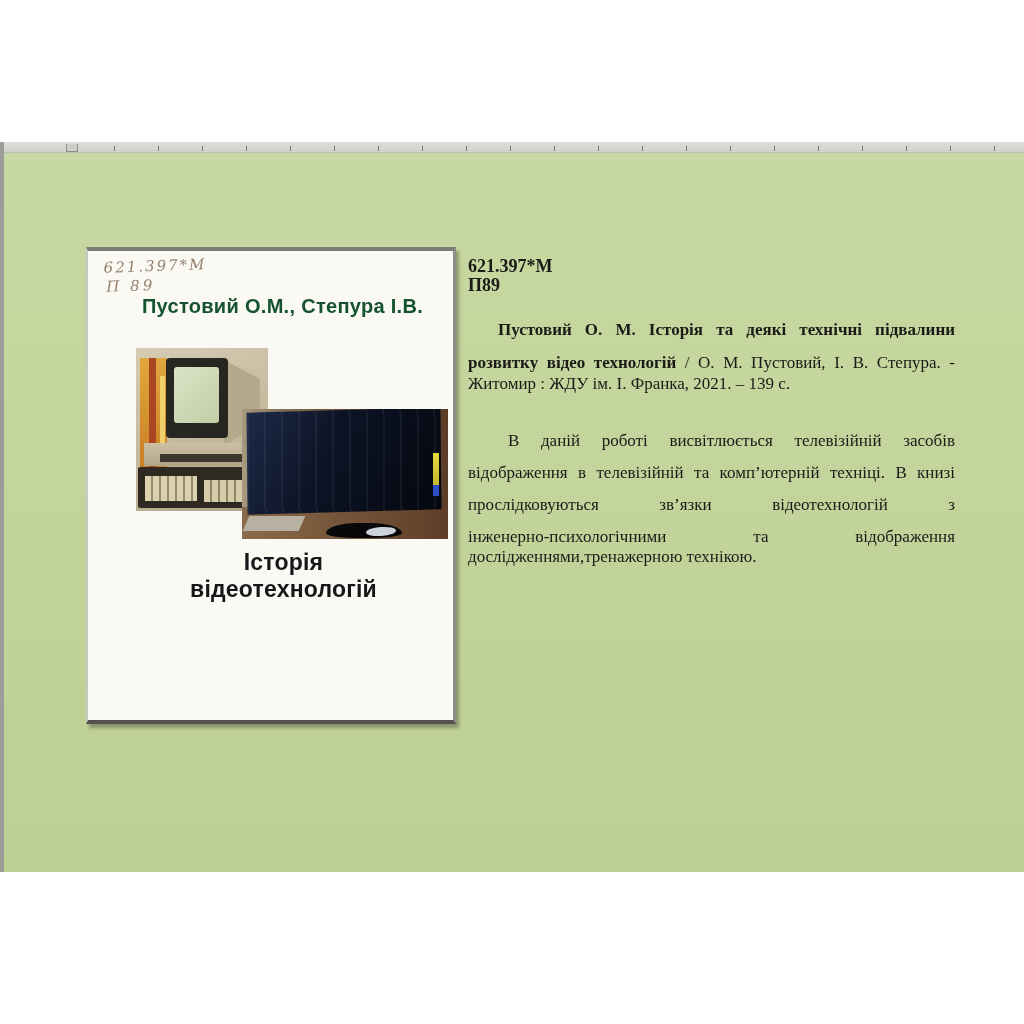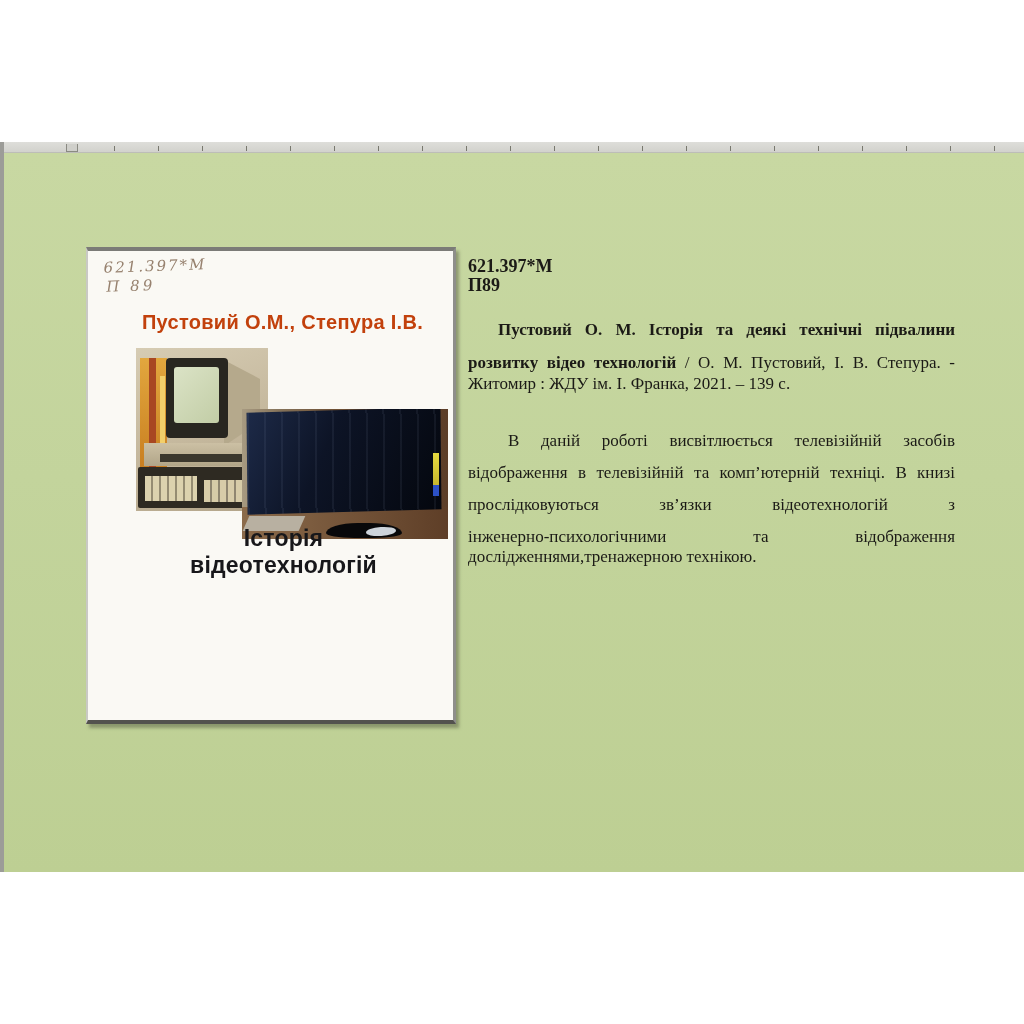--- a/index.html
+++ b/index.html
@@ -21,22 +21,22 @@
            background:linear-gradient(180deg,#c8d8a2 0%, #c3d49c 45%, #bdcf93 100%); }
 
   
   #cover { left:86px; top:247px; width:370px; height:477px; background:#faf9f4;
            border-top:4px solid #7b7b77; border-left:2px solid #c9c9c4;
            border-right:3px solid #8e8e8a; border-bottom:4px solid #53524e;
            box-shadow:3px 4px 3px rgba(96,104,74,.55); }
   #handwritten { left:16px; top:6px; color:#97826f;
            font:italic 15px/19px "DejaVu Serif", serif; transform:rotate(-2deg); letter-spacing:2px; }
   #handwritten-cutter { margin-left:2px; letter-spacing:3px; }
-  #cover-authors { left:0; top:60px; width:100%; text-align:center; padding-left:24px;
-           font:bold 20px "Liberation Sans", sans-serif; color:#c2410c; letter-spacing:.3px; }
+  #cover-authors { left:0; top:44px; width:100%; text-align:center; padding-left:24px;
+           font:bold 20px "Liberation Sans", sans-serif; color:#14532d; letter-spacing:.3px; }
 
   
   #photo-old { left:48px; top:97px; width:132px; height:163px;
            background:linear-gradient(160deg,#d6ccb3 0%, #c2b59a 60%, #b2a489 100%); overflow:hidden; }
   .cabinet { left:4px; top:10px; width:27px; height:112px;
            background:linear-gradient(180deg,#e2a73e,#c87e20); }
   .cabinet-stripe { left:9px; top:0; width:7px; height:112px; background:#a84722; }
   .cabinet-glow { left:20px; top:18px; width:5px; height:80px; background:#f2cf6a; }
   .crt-side { left:88px; top:12px; width:36px; height:86px; background:#b5a98c;
            clip-path:polygon(0 0,100% 22%,100% 72%,0 100%); }
@@ -65,21 +65,21 @@
            background:repeating-linear-gradient(90deg, rgba(160,175,205,.08) 0 2px, transparent 2px 17px); }
   .stand { left:84px; bottom:1px; width:76px; height:15px; background:#08080a;
            border-radius:50% 50% 45% 45% / 80% 80% 40% 40%; }
   .stand-glint { left:40px; top:4px; width:30px; height:9px; background:#cdd3da;
            border-radius:50%; transform:rotate(-4deg); }
   .side-strip-yellow { right:9px; top:44px; width:6px; height:32px;
            background:linear-gradient(#e6da40,#c7b72e); }
   .side-strip-blue { right:9px; top:76px; width:6px; height:11px; background:#2c51c6; }
 
   
-  #cover-title { left:0; top:274px; width:100%; text-align:center; padding-left:26px;
+  #cover-title { left:0; top:298px; width:100%; text-align:center; padding-left:26px;
            font:bold 23px/27px "Liberation Sans", sans-serif; color:#17171a; letter-spacing:.2px; }
 
   
   #ref-col { left:468px; top:257px; width:487px; color:#1b1a16; }
   .classmark { font:bold 18px/19px "Liberation Serif", serif; }
   #bib { margin-top:24px; font-size:17px; line-height:21px; }
   .jline { text-align:justify; text-align-last:justify;margin-top:12px; }
   .indent1 { text-indent:30px; }
   .indent2 { text-indent:40px; }
   #bib-line1 { font-weight:bold; }

